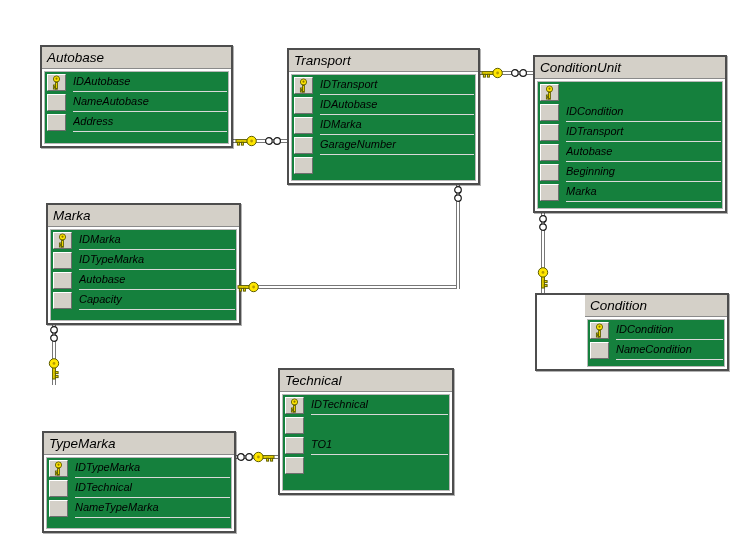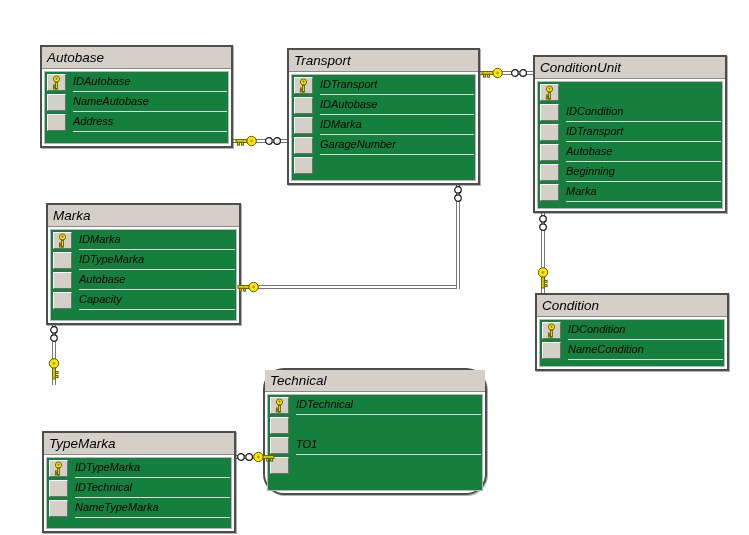--- a/index.html
+++ b/index.html
@@ -263,21 +263,21 @@
         <div class="tbl-row">
           <span class="icon-cell"></span>
           <span class="row-label">Autobase</span>
         </div>
         <div class="tbl-row">
           <span class="icon-cell"></span>
           <span class="row-label">Capacity</span>
         </div>
       </div>
     </div>
-    <div class="tbl" style="left: 535px; top: 293px; width: 194px; height: 78px;">
+    <div class="tbl" style="left: 535px; top: 293px; width: 194px; height: 78px; padding-left: 48px;">
       <div class="tbl-title">Condition</div>
       <div class="tbl-rows">
         <div class="tbl-row">
           <span class="icon-cell">
             <svg width="11" height="15" viewBox="0 0 11 15">
               <g fill="#ffe600" stroke="#5c5c00" stroke-width="0.9">
                 <circle cx="5.5" cy="4" r="3.1"></circle>
                 <rect x="4.6" y="7" width="1.8" height="7.2"></rect>
                 <rect x="2.4" y="10" width="2.2" height="1.4"></rect>
                 <rect x="2.4" y="12.6" width="2.2" height="1.4"></rect>
@@ -313,21 +313,21 @@
         <div class="tbl-row">
           <span class="icon-cell"></span>
           <span class="row-label">IDTechnical</span>
         </div>
         <div class="tbl-row">
           <span class="icon-cell"></span>
           <span class="row-label">NameTypeMarka</span>
         </div>
       </div>
     </div>
-    <div class="tbl" style="left: 263px; top: 368px; width: 224px; height: 127px; border-radius: 21px;">
+    <div class="tbl" style="left: 278px; top: 368px; width: 176px; height: 127px;">
       <div class="tbl-title">Technical</div>
       <div class="tbl-rows">
         <div class="tbl-row">
           <span class="icon-cell">
             <svg width="11" height="15" viewBox="0 0 11 15">
               <g fill="#ffe600" stroke="#5c5c00" stroke-width="0.9">
                 <circle cx="5.5" cy="4" r="3.1"></circle>
                 <rect x="4.6" y="7" width="1.8" height="7.2"></rect>
                 <rect x="2.4" y="10" width="2.2" height="1.4"></rect>
                 <rect x="2.4" y="12.6" width="2.2" height="1.4"></rect>

